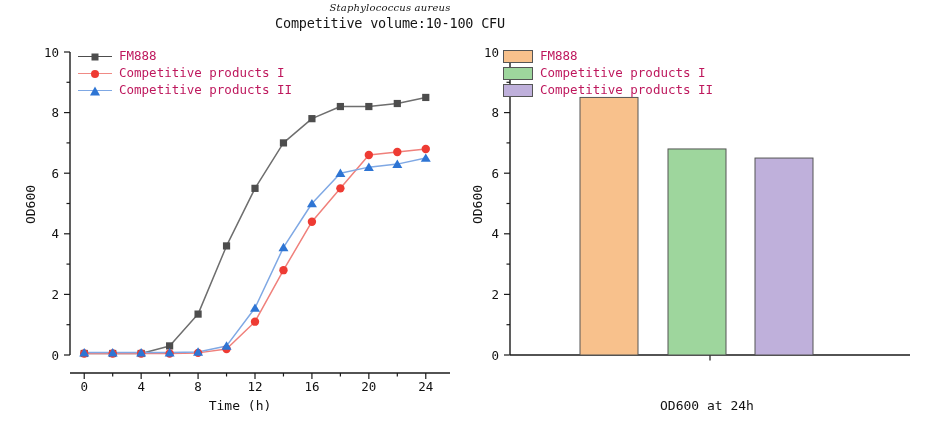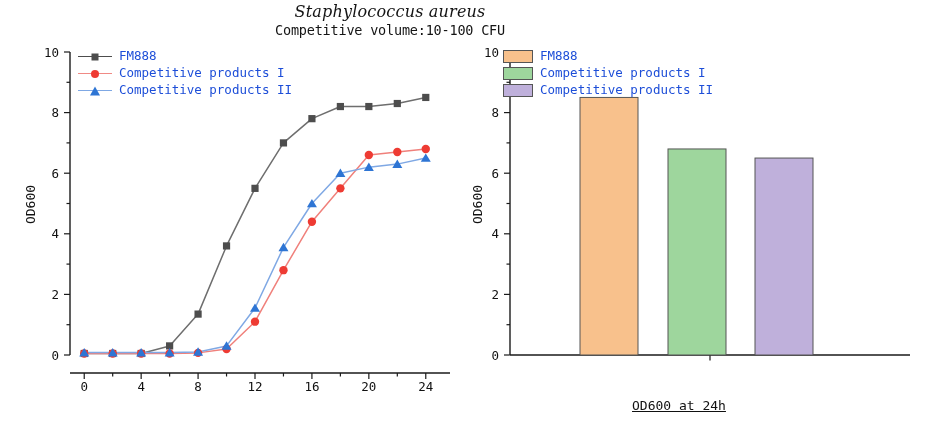--- a/index.html
+++ b/index.html
@@ -25,21 +25,21 @@
     position: absolute;
     left: 180px;
     top: 2px;
     width: 420px;
     text-align: center;
     line-height: 1.25;
   }
   .title-species {
     font-family: "DejaVu Serif", "Liberation Serif", serif;
     font-style: italic;
-    font-size: 16px;
+    font-size: 10px;
     letter-spacing: .2px;
     color: #141414;
   }
   .title-sub {
     font-family: "DejaVu Sans Mono", "Liberation Mono", monospace;
     font-size: 13.5px;
     color: #141414;
     letter-spacing: -.2px;
   }
   .panel {
@@ -63,21 +63,21 @@
     font-family: "DejaVu Sans Mono", "Liberation Mono", monospace;
     font-size: 13px;
     color: #111;
     white-space: nowrap;
     text-align: center;
   }
   .legend {
     position: absolute;
     font-family: "DejaVu Sans Mono", "Liberation Mono", monospace;
     font-size: 12.5px;
-    color: #1d4ed8;
+    color: #be185d;
     line-height: 1;
   }
   .legend-row {
     display: flex;
     align-items: center;
     height: 17px;
     white-space: nowrap;
   }
   .legend-key-line {
     position: relative;
@@ -208,20 +208,21 @@
         <polygon points="283.46153846153845,242.835 278.46153846153845,251.235 288.46153846153845,251.235" fill="#2e75d4"></polygon>
         <polygon points="311.9230769230769,198.9 306.9230769230769,207.3 316.9230769230769,207.3" fill="#2e75d4"></polygon>
         <polygon points="340.38461538461536,168.60000000000002 335.38461538461536,177.00000000000003 345.38461538461536,177.00000000000003" fill="#2e75d4"></polygon>
         <polygon points="368.84615384615387,162.54000000000002 363.84615384615387,170.94000000000003 373.84615384615387,170.94000000000003" fill="#2e75d4"></polygon>
         <polygon points="397.3076923076923,159.51 392.3076923076923,167.91 402.3076923076923,167.91" fill="#2e75d4"></polygon>
         <polygon points="425.7692307692308,153.45 420.7692307692308,161.85 430.7692307692308,161.85" fill="#2e75d4"></polygon>
       </svg>
 
     <div class="axis-ylabel" style="left:-5px; top:197px; width:70px; text-align:center; transform:rotate(-90deg);">OD600</div>
 
+    <div class="axis-xlabel" style="left:160px; top:398px; width:160px;">Time (h)</div>
 
     <div class="legend" id="line-legend" style="left:78px; top:48px;">
       <div class="legend-row">
         <span class="legend-key-line">
           <span class="lk-bar" style="background:#4d4d4d;"></span>
           <span class="lk-mk mk-square"></span>
         </span>
         <span class="legend-label">FM888</span>
       </div>
       <div class="legend-row">
@@ -264,21 +265,21 @@
         <line x1="55" y1="52" x2="49" y2="52" stroke="#1a1a1a" stroke-width="1.2"></line>
         <text x="44" y="56.5" text-anchor="end" font-family="&quot;DejaVu Sans Mono&quot;,&quot;Liberation Mono&quot;,monospace" font-size="12.5" fill="#111">10</text>
         <line x1="255" y1="355" x2="255" y2="360.5" stroke="#1a1a1a" stroke-width="1.2"></line>
         <rect x="125" y="97.44999999999999" width="58" height="257.55" fill="#f8c18c" stroke="#555555" stroke-width="1"></rect>
         <rect x="213" y="148.96" width="58" height="206.04" fill="#9ed69d" stroke="#555555" stroke-width="1"></rect>
         <rect x="300" y="158.04999999999998" width="58" height="196.95000000000002" fill="#bfb0db" stroke="#555555" stroke-width="1"></rect>
       </svg>
 
     <div class="axis-ylabel" style="left:-13px; top:197px; width:70px; text-align:center; transform:rotate(-90deg);">OD600</div>
 
-    <div class="axis-xlabel" style="left:94px; top:398px; width:260px;text-decoration:underline;">OD600 at 24h</div>
+    <div class="axis-xlabel" style="left:122px; top:398px; width:260px;">OD600 at 24h</div>
 
     <div class="legend" id="bar-legend" style="left:48px; top:48px;">
       <div class="legend-row">
         <span class="legend-key-swatch" style="background:#f8c18c;"></span>
         <span class="legend-label">FM888</span>
       </div>
       <div class="legend-row">
         <span class="legend-key-swatch" style="background:#9ed69d;"></span>
         <span class="legend-label">Competitive products I</span>
       </div>

